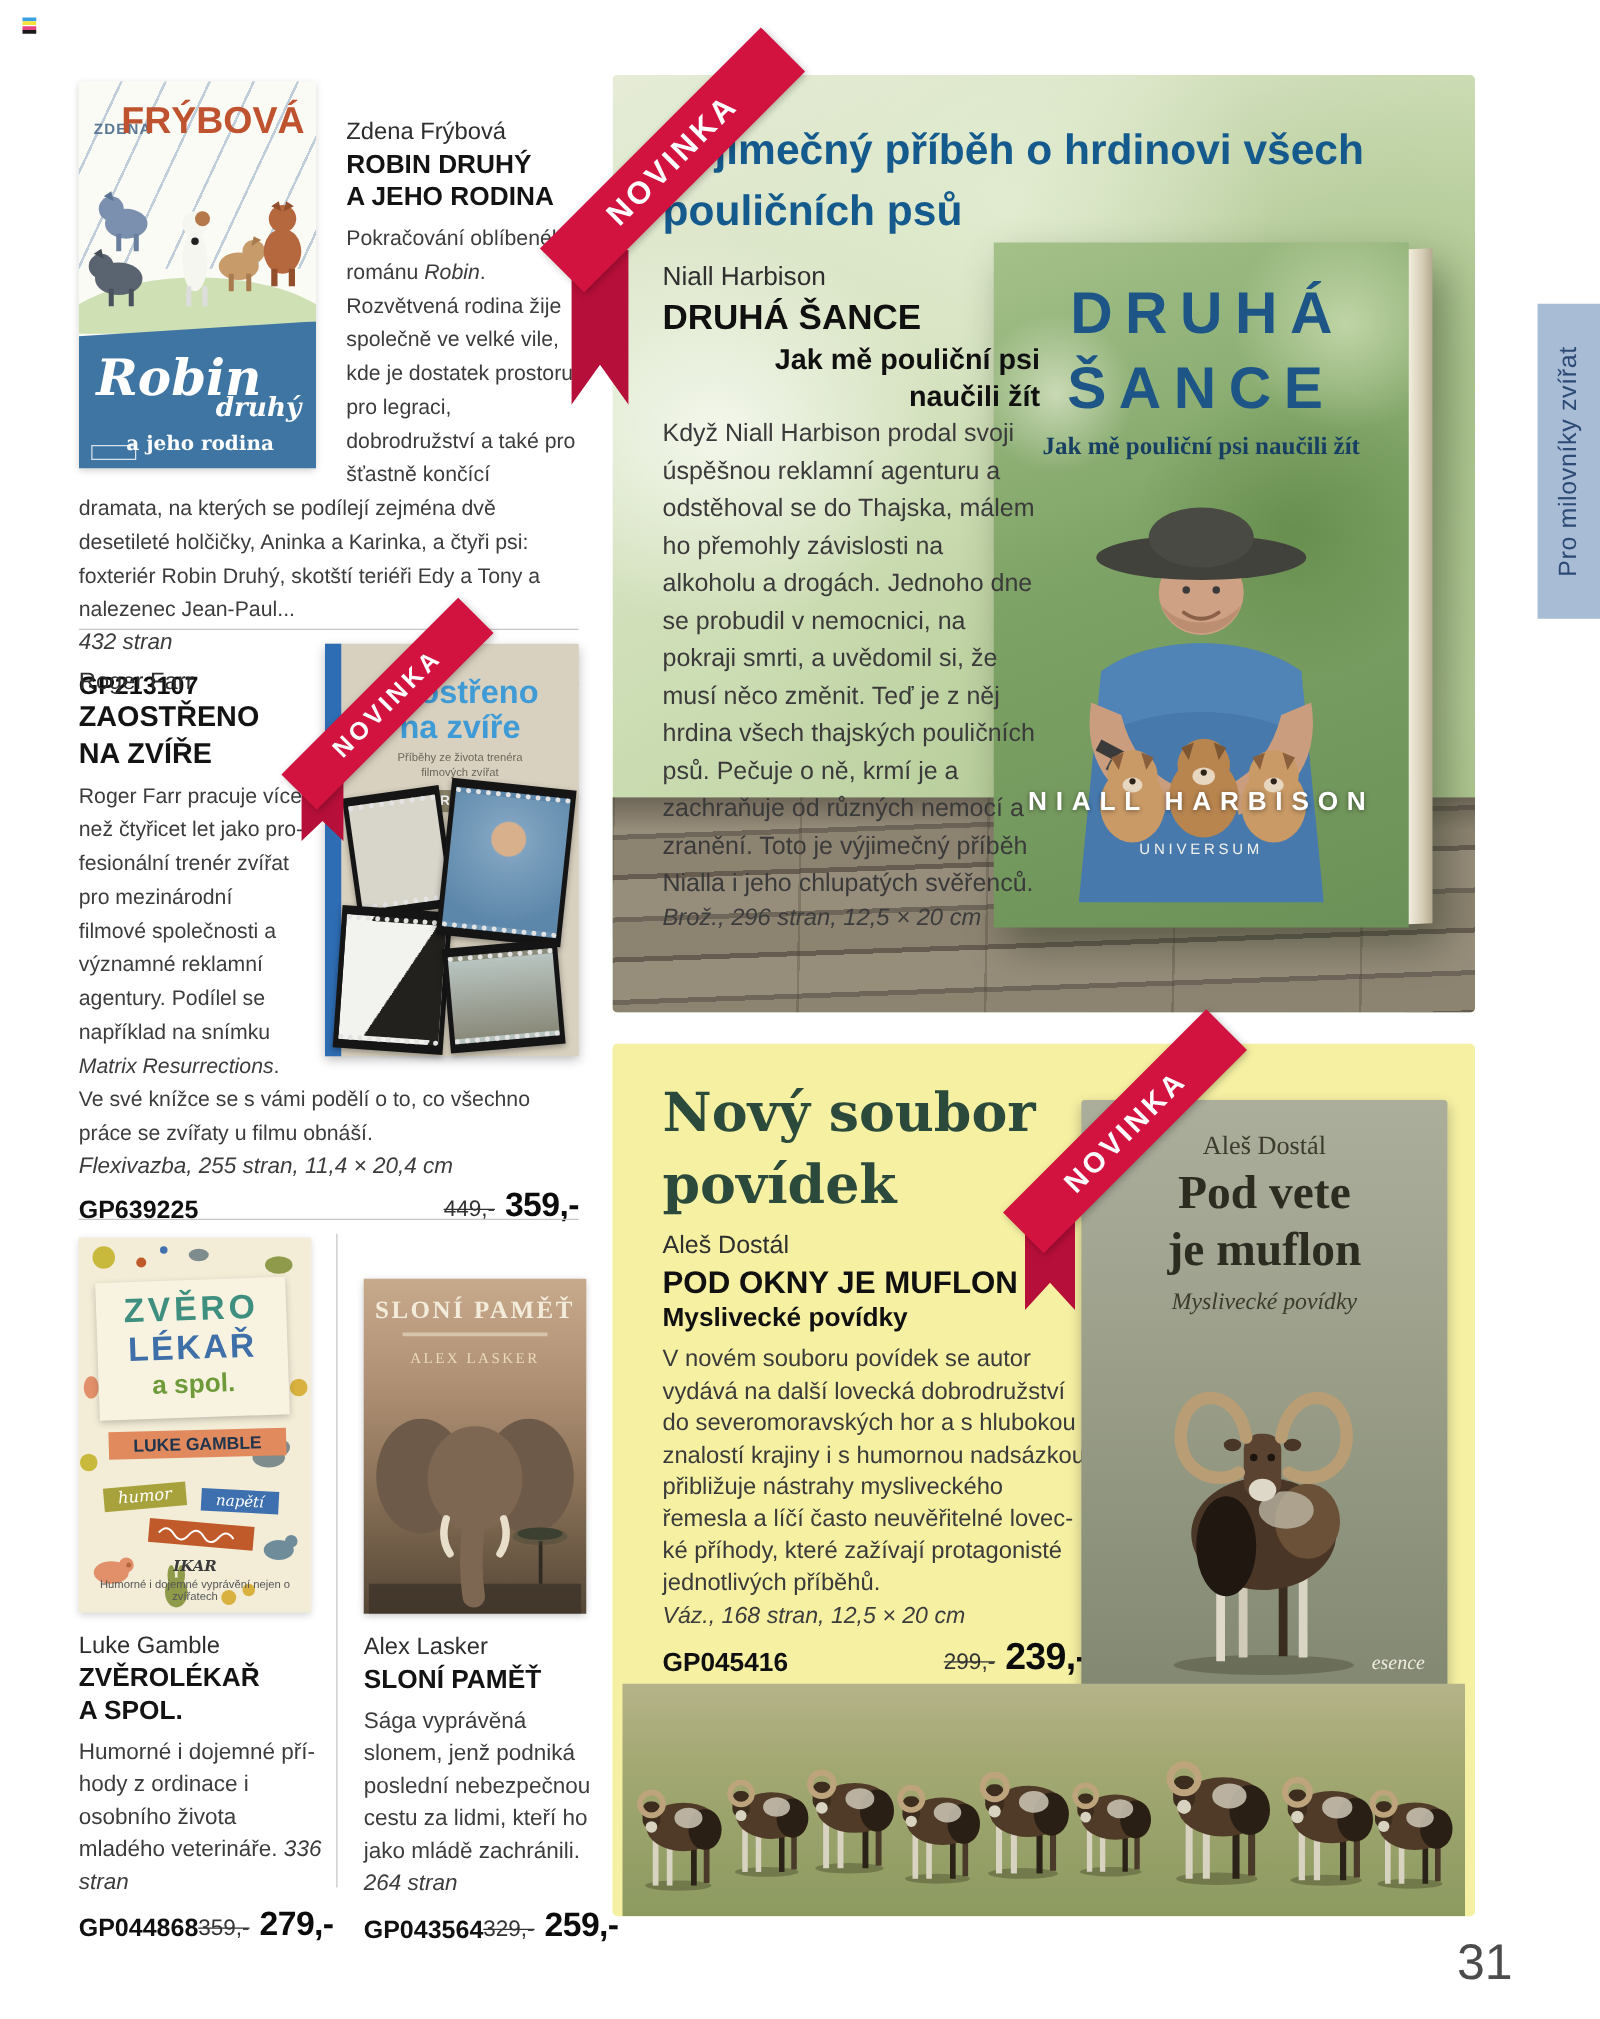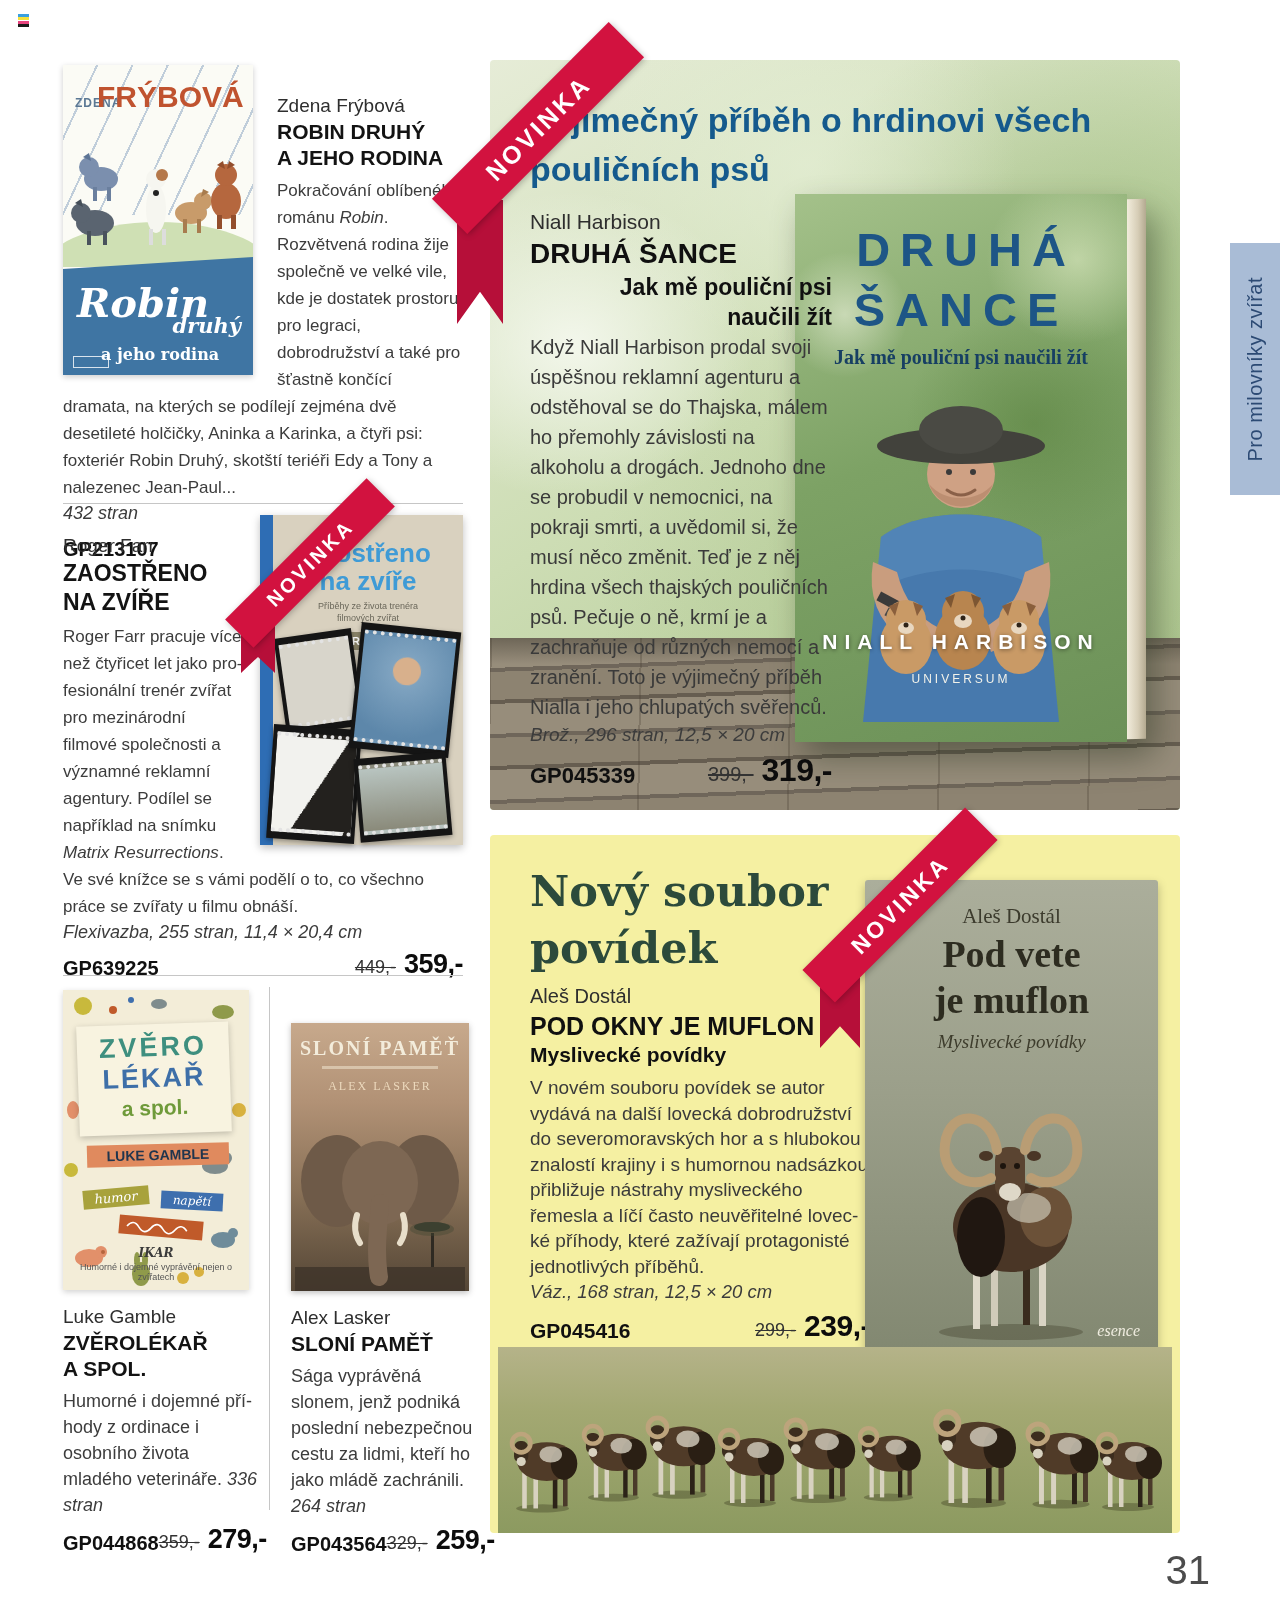--- a/index.html
+++ b/index.html
@@ -408,27 +408,20 @@
     <div class="wood"></div>
     <div class="pt-headline prel">Výjimečný příběh o hrdinovi všech
 pouličních psů</div>
     <div class="pt-col">
       <div class="author">Niall Harbison</div>
       <div class="pt-title">DRUHÁ ŠANCE</div>
       <div class="pt-sub prel">Jak mě pouliční psi
 naučili žít</div>
       <p class="pt-desc">Když Niall Harbison prodal svo­ji úspěšnou reklamní agenturu a odstěhoval se do Thajska, málem ho přemohly závislosti na alkoholu a drogách. Jednoho dne se probudil v nemocnici, na pokraji smrti, a uvědomil si, že musí něco změnit. Teď je z něj hrdina všech thajských pouličních psů. Pečuje o ně, krmí je a zachraňuje od různých nemocí a zranění. Toto je výji­mečný příběh Nialla i jeho chlu­patých svěřenců.</p>
       <div class="fmt">Brož., 296 stran, 12,5 × 20 cm</div>
-      <div class="price-row">
-        <span class="code">GP045339</span>
-        <span class="prices">
-            <s class="old">399,-</s>
-            <b class="new">319,-</b>
-          </span>
-      </div>
     </div>
     <div class="ds-wrap">
       <div class="ds-pages"></div>
       <div class="ds-cover">
         <div class="ds-title prel">DRUHÁ
 ŠANCE</div>
         <div class="ds-sub">Jak mě pouliční psi naučili žít</div>
         <svg class="ds-man" viewBox="0 0 300 330">
           <path d="M70,145 C110,115 190,115 230,145 L248,330 L52,330 Z" fill="#4779ad"></path>
           <path d="M70,145 C110,115 190,115 230,145 L236,200 C190,170 110,170 64,200 Z" fill="#5c8fc0" opacity=".5"></path>

